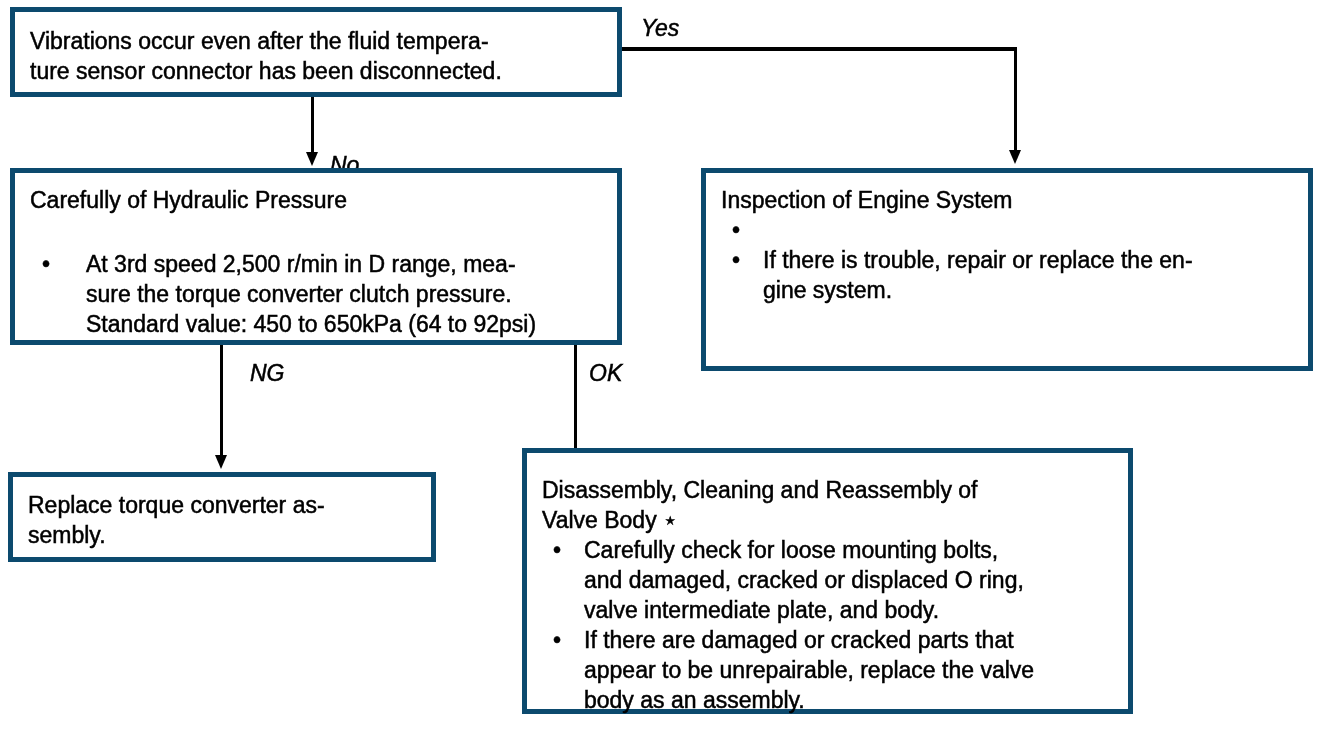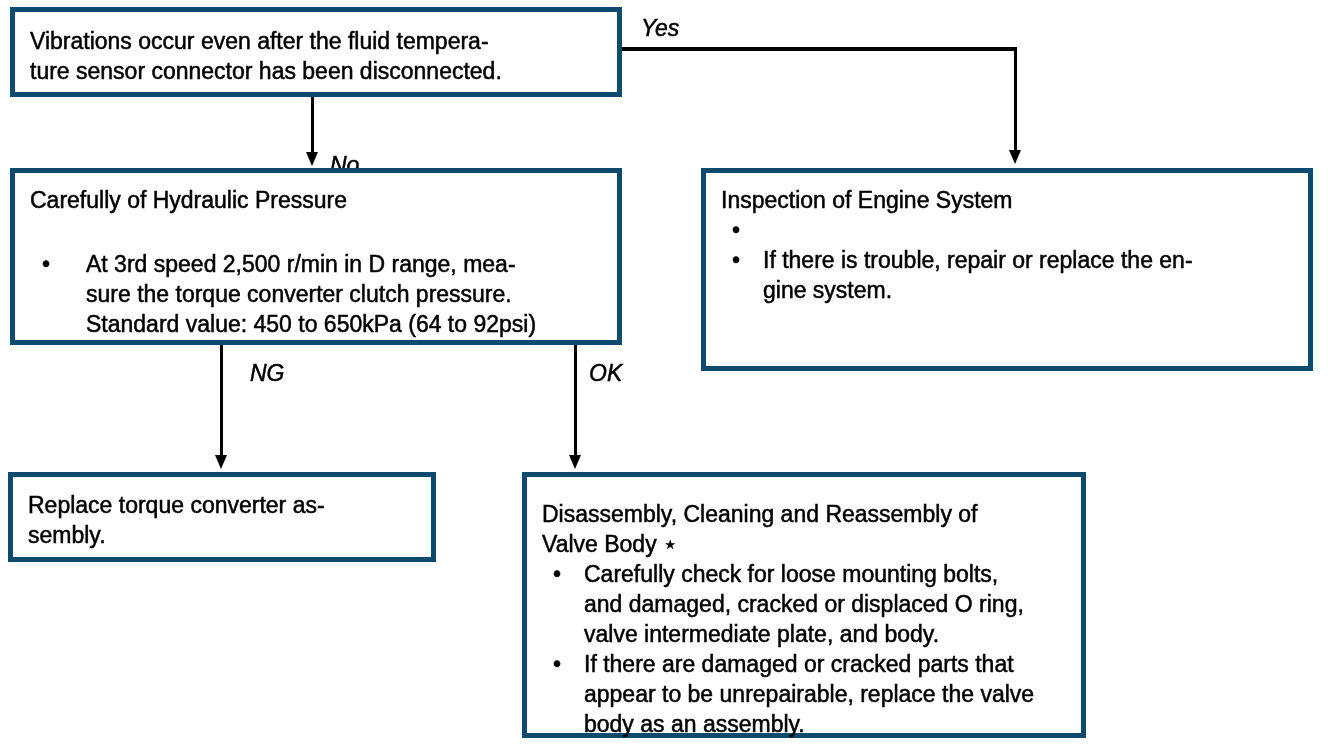--- a/index.html
+++ b/index.html
@@ -24,21 +24,21 @@
     border: 5px solid #0c4a6e;
     background: #fff;
     padding: 12px 15px;
     overflow: visible;
   }
   .txt { white-space: pre; }
   #box-vibration { left: 10px;  top: 7px;   width: 612px; height: 90px;  padding-top: 14px; }
   #box-hydraulic { left: 10px;  top: 168px; width: 612px; height: 177px; padding-top: 12px; }
   #box-engine    { left: 701px; top: 168px; width: 612px; height: 203px; }
   #box-replace   { left: 8px;   top: 472px; width: 428px; height: 90px;  padding-top: 13px; }
-  #box-valve     { left: 522px; top: 472px; width: 564px; height: 266px; padding-top: 22px; }
+  #box-valve     { left: 522px; top: 448px; width: 611px; height: 266px; padding-top: 22px; }
 
   #box-hydraulic .box-title { margin-bottom: 34px; }
 
   .bullet-row { display: flex; align-items: flex-start; }
   .bullet-marker { flex: none; box-sizing: border-box; }
   .bm-wide   { width: 56px; padding-left: 12px; }
   .bm-narrow { width: 42px; padding-left: 11px; }
 
   .line { position: absolute; background: #000; }
   #no-line   { left: 311px;  top: 97px;  width: 3px;   height: 57px; }

